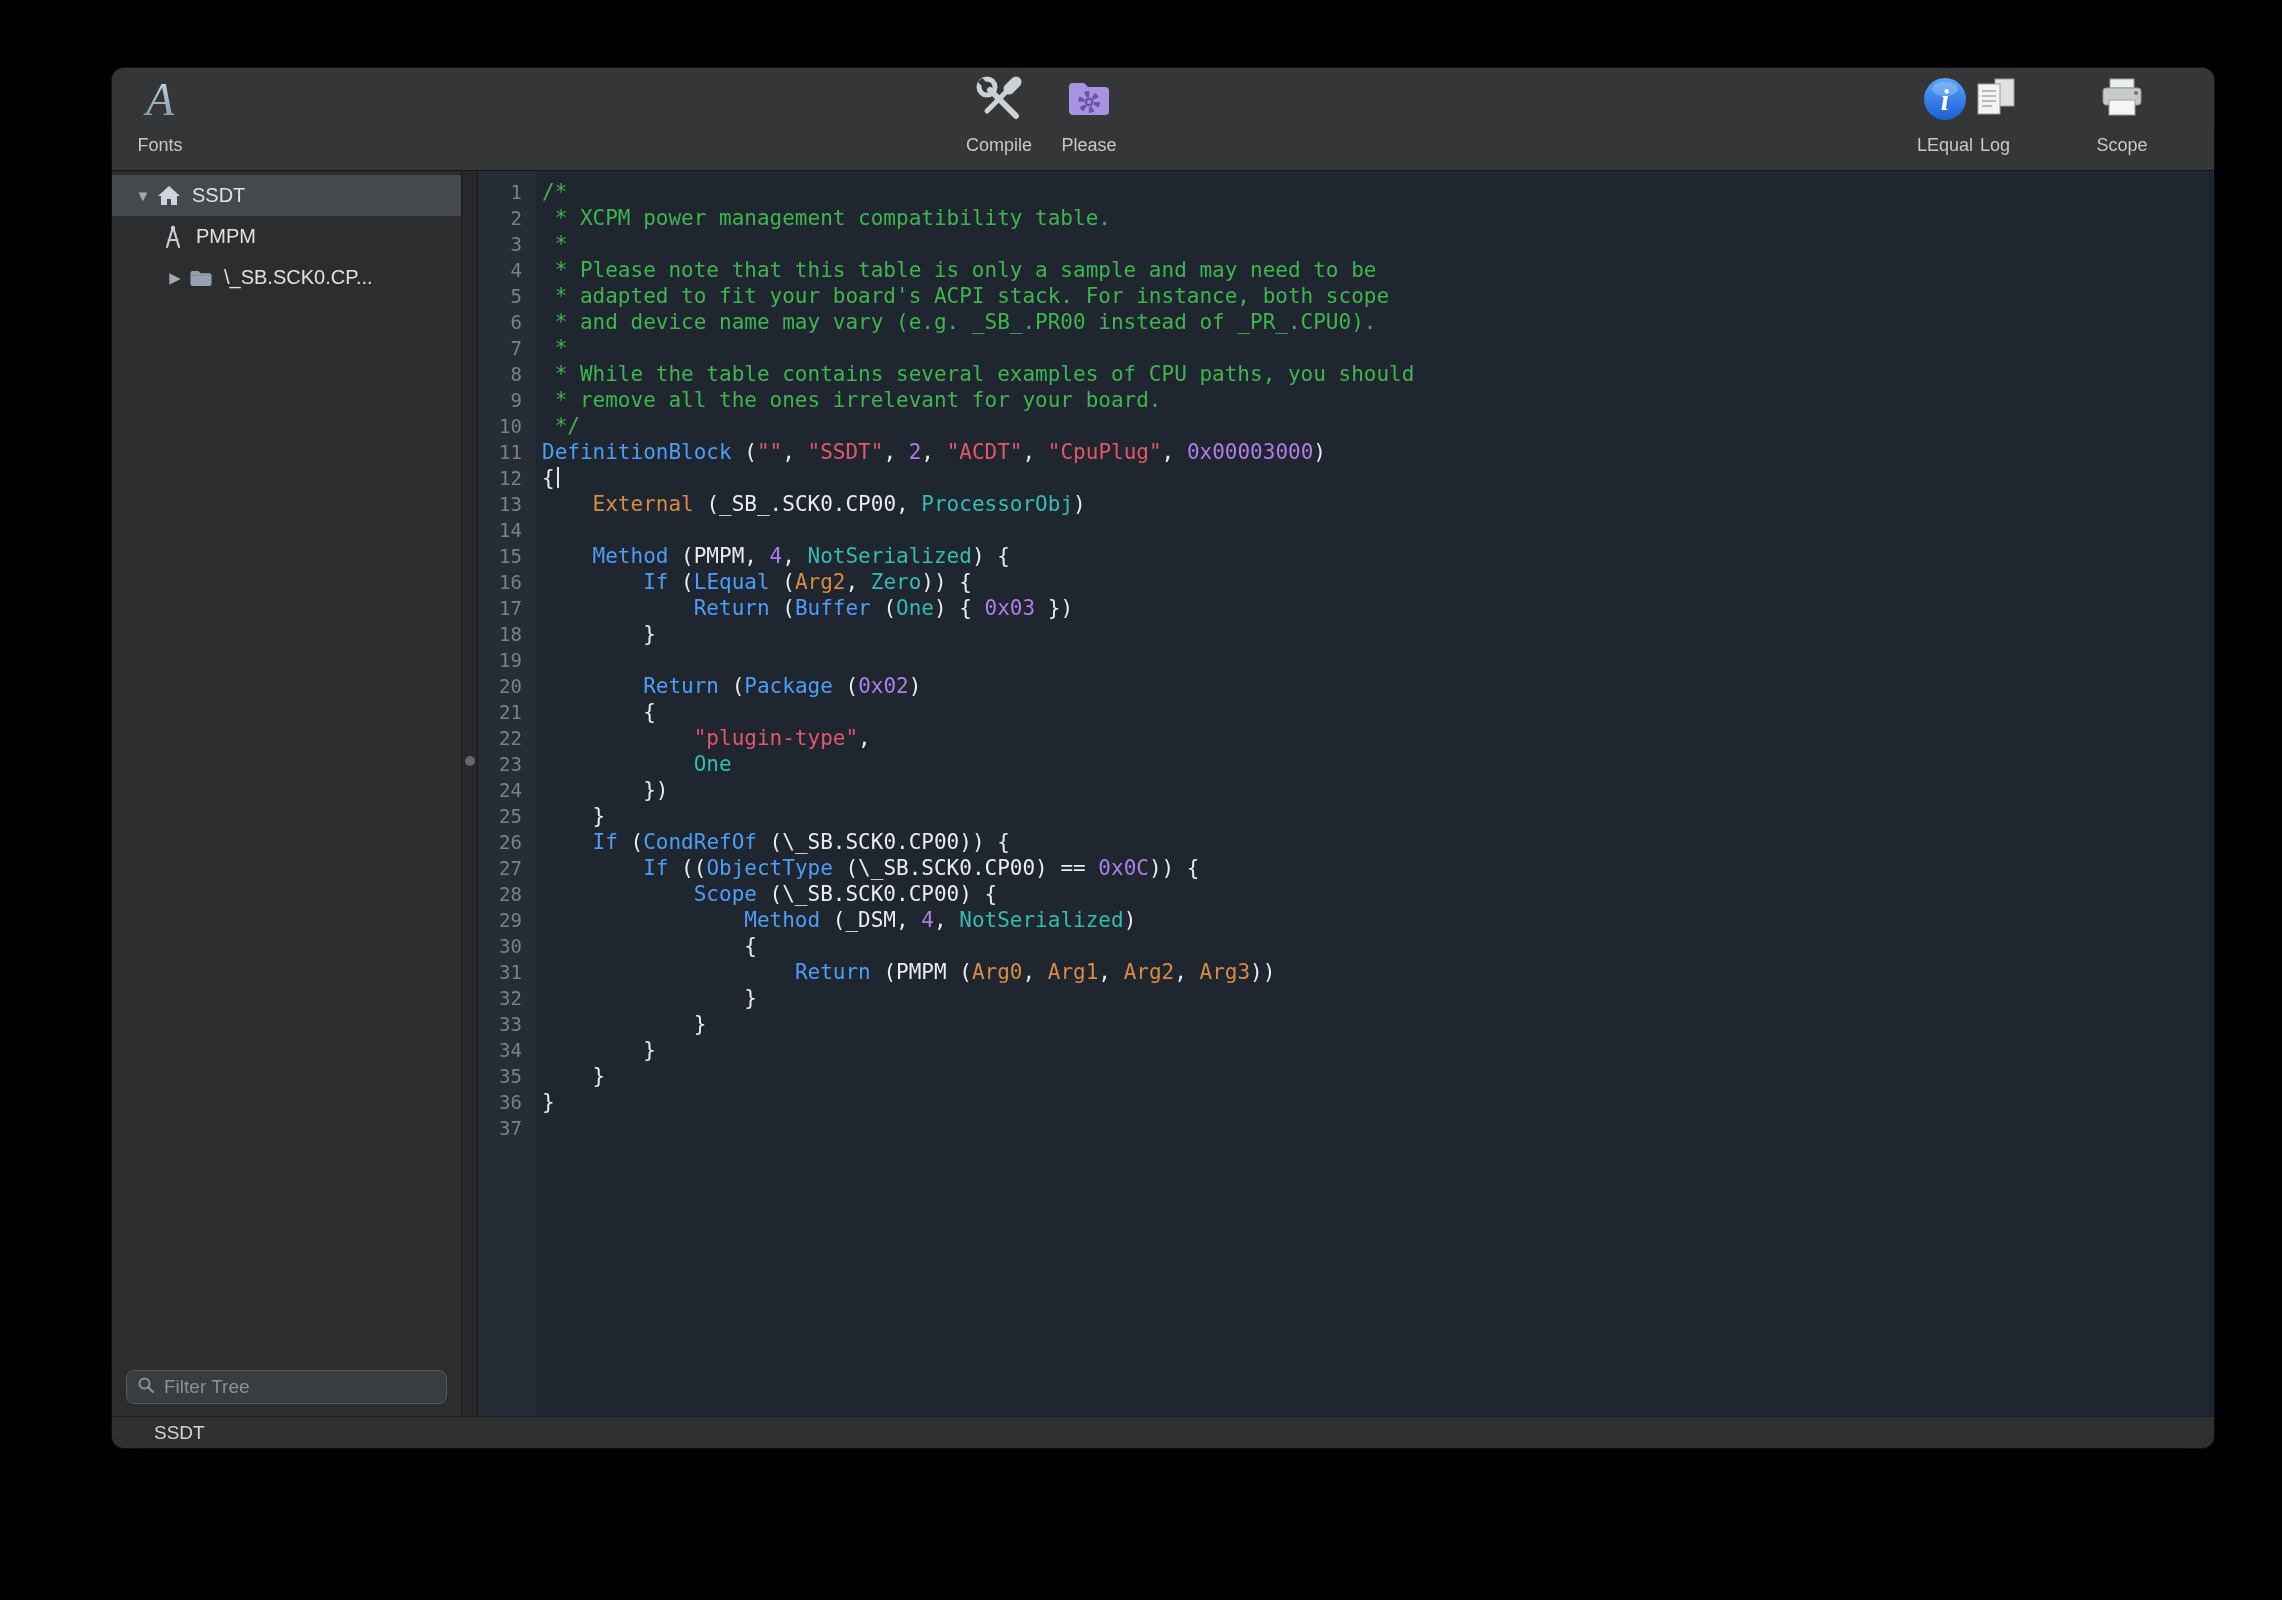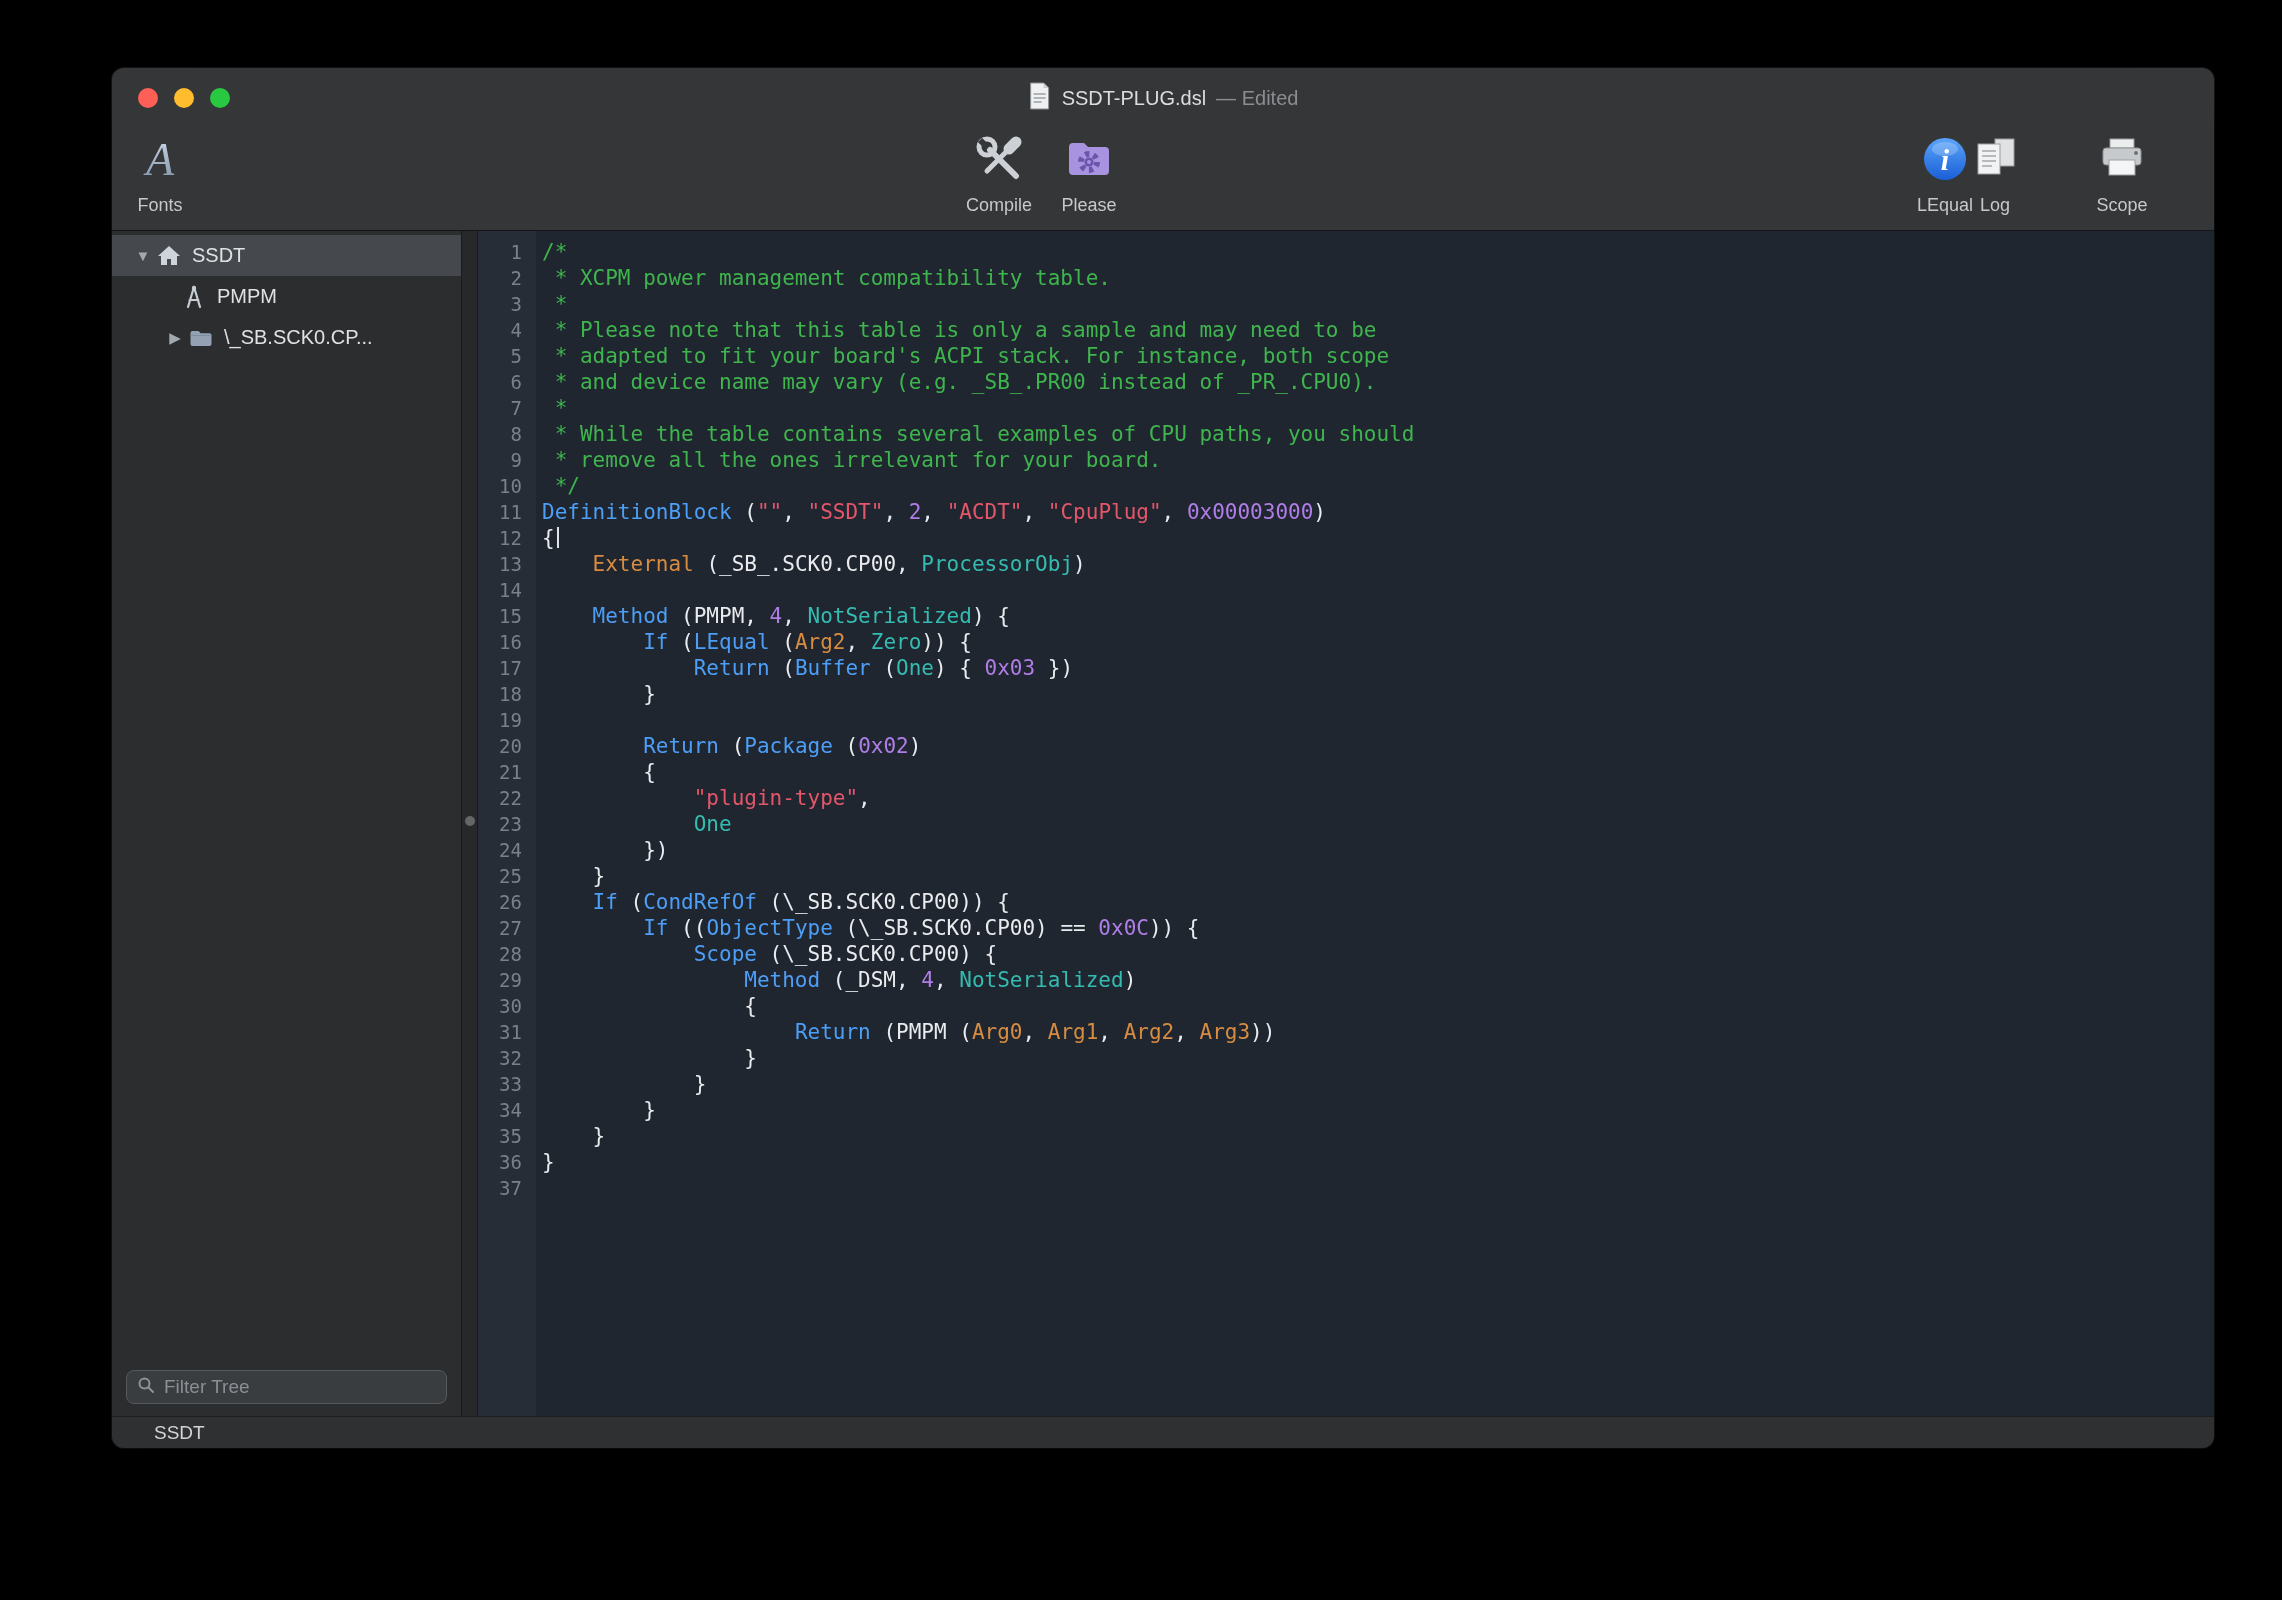--- a/index.html
+++ b/index.html
@@ -57,42 +57,20 @@
   .statusbar{flex:none;height:32px;background:#2e3032;border-top:1px solid #1c1d1e;
     display:flex;align-items:center;padding-left:42px}
   .status-path{font-size:19px;color:#d2d4d6}
 </style>
 </head>
 <body>
 
 <div class="window">
 
   <div class="chrome">
-    <div class="titlebar">
-      <div class="traffic">
-        <span class="tl red"></span>
-        <span class="tl yellow"></span>
-        <span class="tl green"></span>
-      </div>
-      <div class="title-group">
-        <span>
-          <svg width="24" height="28" viewBox="0 0 24 28">
-            <path d="M3 1 h13 l5 5 v21 H3 z" fill="#eef0f1" stroke="#8d9093" stroke-width="1"></path>
-            <path d="M16 1 l5 5 h-5 z" fill="#c9cccf"></path>
-            <g stroke="#9aa0a5" stroke-width="1.5">
-              <line x1="6" y1="12" x2="18" y2="12"></line>
-                <line x1="6" y1="16" x2="18" y2="16"></line>
-                <line x1="6" y1="20" x2="14" y2="20"></line>
-            </g>
-          </svg>
-        </span>
-        <span class="title-main">SSDT-PLUG.dsl</span>
-        <span class="title-edited">— Edited</span>
-      </div>
-    </div>
 
     <div class="toolbar">
       <div class="tb-item" style="left:8px;width:80px">
         <div class="tb-icon">
           <svg width="50" height="50" viewBox="0 0 50 50">
             <defs>
                 <linearGradient id="fg" x1="0" y1="0" x2="0" y2="1">
               <stop offset="0" stop-color="#cfdceb"></stop>
                   <stop offset="1" stop-color="#7c90a6"></stop>
                 </linearGradient>
@@ -183,21 +161,21 @@
       <div class="tree">
         <div class="tree-row selected" style="padding-left:18px">
           <span class="disclosure">▼</span>
           <span class="row-icon">
             <svg width="26" height="26" viewBox="0 0 26 26">
               <path d="M13 3 24 13 h-3 v9 h-6 v-6 h-4 v6 H5 v-9 H2 z" fill="#ced4db"></path>
             </svg>
           </span>
           <span class="row-label">SSDT</span>
         </div>
-        <div class="tree-row" style="padding-left:69px">
+        <div class="tree-row" style="padding-left:48px">
           <span class="row-icon">
             <svg width="26" height="26" viewBox="0 0 26 26">
               <g fill="none" stroke="#c8cdd3" stroke-width="2.2" stroke-linecap="round">
                 <path d="M13 3 7 23 M13 3 19 23 M8.6 16 h8.8"></path>
               </g>
               <circle cx="13" cy="4" r="2.2" fill="#c8cdd3"></circle>
             </svg>
           </span>
           <span class="row-label">PMPM</span>
         </div>

